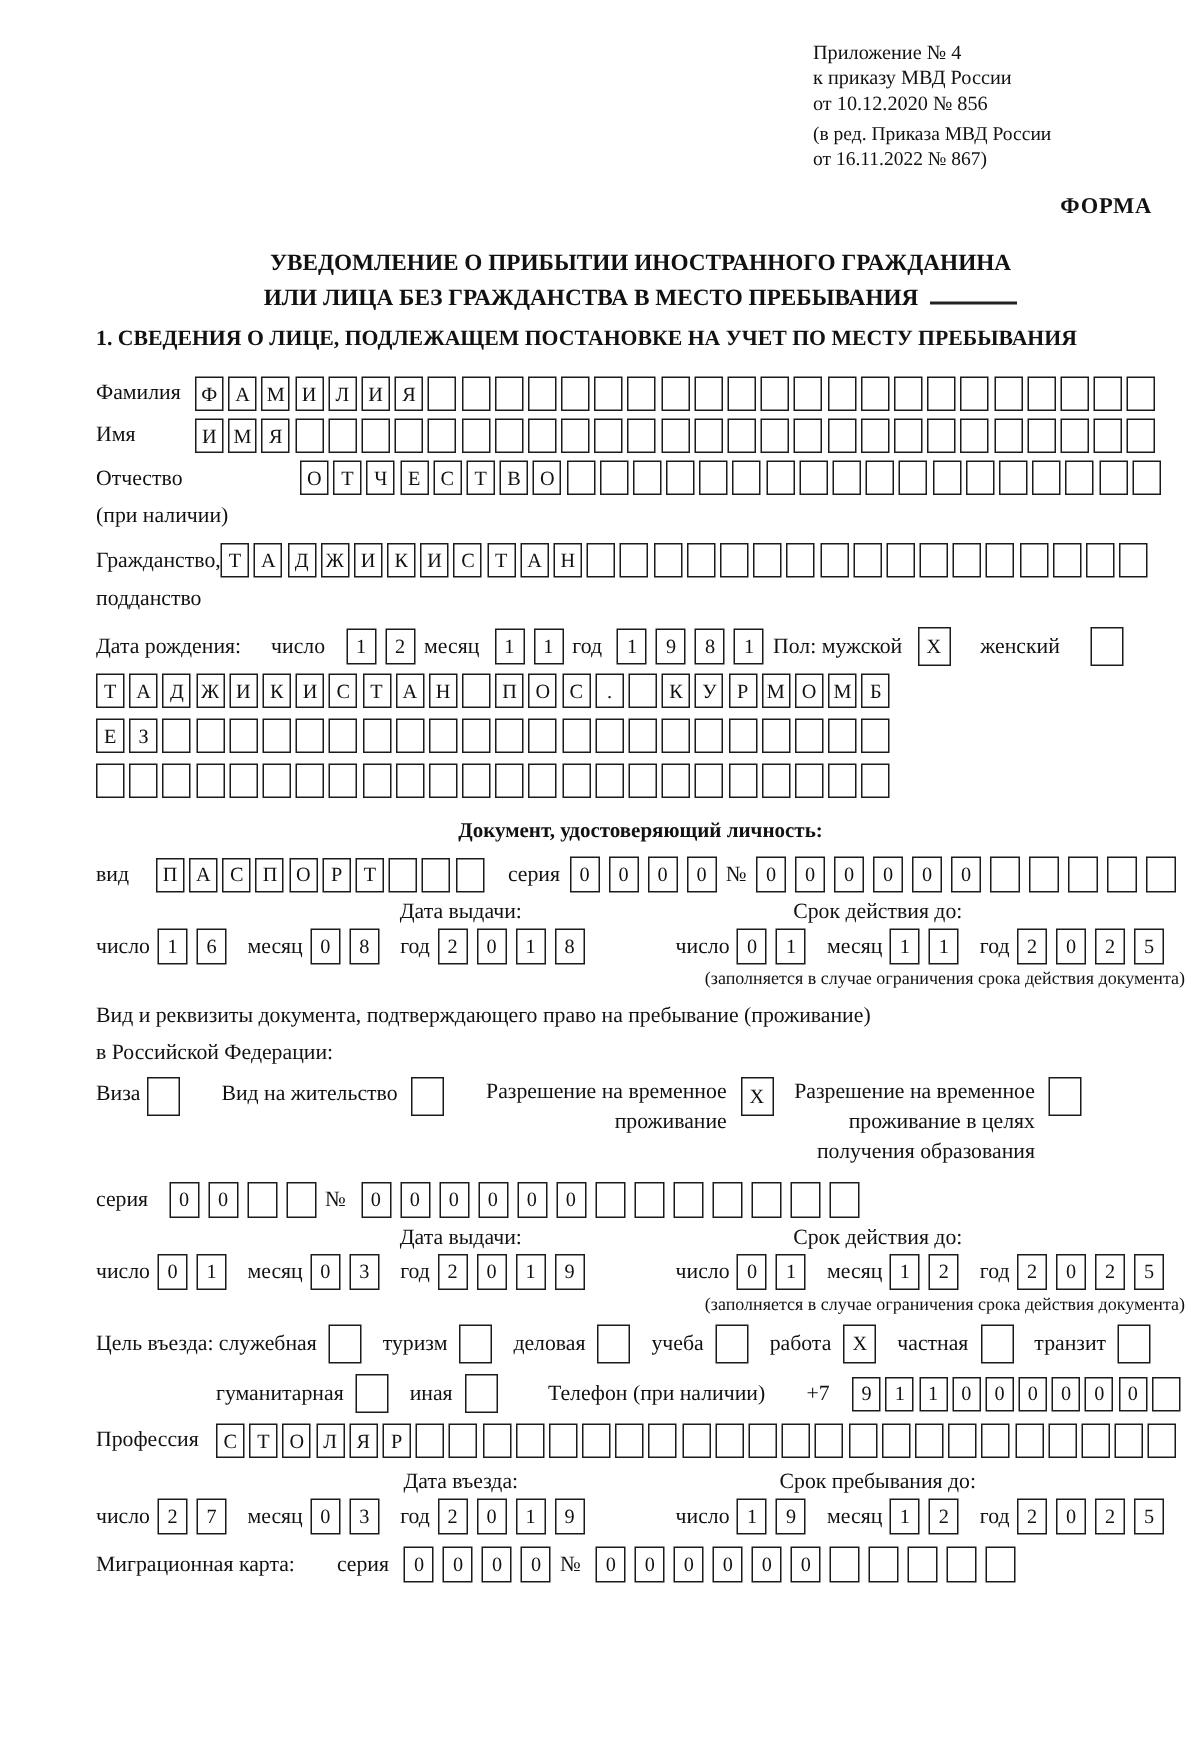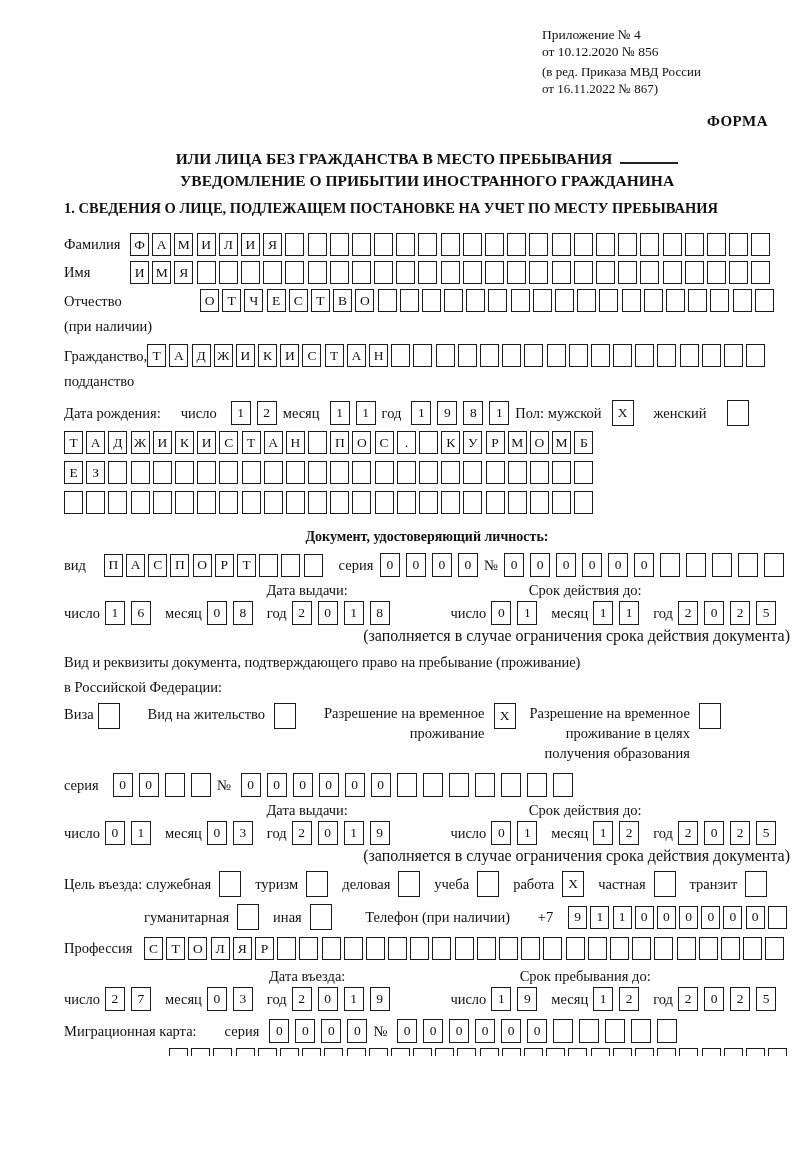--- a/index.html
+++ b/index.html
@@ -29,51 +29,52 @@
   .center-bold{text-align:center;font-weight:bold;font-size:14px;margin:8px 0 8px 0;}
   .gap10{width:10px;} .gap14{width:14px;} .gap20{width:20px;} .gap28{width:28px;}
   .dategrid{display:flex;margin-bottom:0;gap:20px;}
   .dg-left{width:390px;}
   .dg-right{flex:1;}
   .dg-head-left{text-align:center;padding-left:120px;font-size:14.5px;margin-bottom:2px;}
   .dg-head-right{text-align:center;padding-right:70px;font-size:14.5px;margin-bottom:2px;}
   .dg-fields{display:flex;align-items:center;}
   .dg-fields .lbl{margin-right:5px;}
   .dg-fields .cells{margin-right:8px;}
-  .limnote{text-align:right;font-size:16px;margin:2px 0 6px 0;}
+  .limnote{text-align:right;font-size:12px;margin:2px 0 6px 0;}
   .para{font-size:14.5px;line-height:23px;margin-bottom:2px;}
   .cbrow{display:flex;align-items:flex-start;margin:4px 0 10px 0;}
   .cbitem{display:flex;align-items:flex-start;}
   .cbitem .lbl{margin-right:9px;}
   .cblines{text-align:right;font-size:14.5px;line-height:20px;margin-right:9px;}
   .purpose-row{display:flex;align-items:center;margin-bottom:7px;}
   .purpose-row .lbl{margin-right:8px;}
   .purpose-row .cb{margin-right:14px;}
   .reps{display:flex;align-items:flex-start;margin-top:4px;}
   .reps-labels{flex:0 0 105px;font-size:13.5px;line-height:24px;}
   .reps-cells .cells{display:flex;margin-bottom:9px;}
 </style>
 </head>
 <body>
 
 <div class="page">
 
   <div class="appendix">
     <div>Приложение № 4</div>
+    <div>к приказу МВД России</div>
     <div>от 10.12.2020 № 856</div>
   </div>
   <div class="revision">
     <div>(в ред. Приказа МВД России</div>
     <div>от 16.11.2022 № 867)</div>
   </div>
   <div class="forma">ФОРМА</div>
 
   <div class="title content">
+    <div>УВЕДОМЛЕНИЕ О ПРИБЫТИИ ИНОСТРАННОГО ГРАЖДАНИНА</div>
     <div><span>ИЛИ ЛИЦА БЕЗ ГРАЖДАНСТВА В МЕСТО ПРЕБЫВАНИЯ</span><span class="blankline"></span></div>
-    <div>УВЕДОМЛЕНИЕ О ПРИБЫТИИ ИНОСТРАННОГО ГРАЖДАНИНА</div>
   </div>
 
   <div class="sec-heading content">1. СВЕДЕНИЯ О ЛИЦЕ, ПОДЛЕЖАЩЕМ ПОСТАНОВКЕ НА УЧЕТ ПО МЕСТУ ПРЕБЫВАНИЯ</div>
 
   <div class="content" style="margin-top:16px;">
 
     <div class="frow">
       <span class="lbl w66">Фамилия</span>
       <span class="cells">
           <span class="cell">Ф</span>

